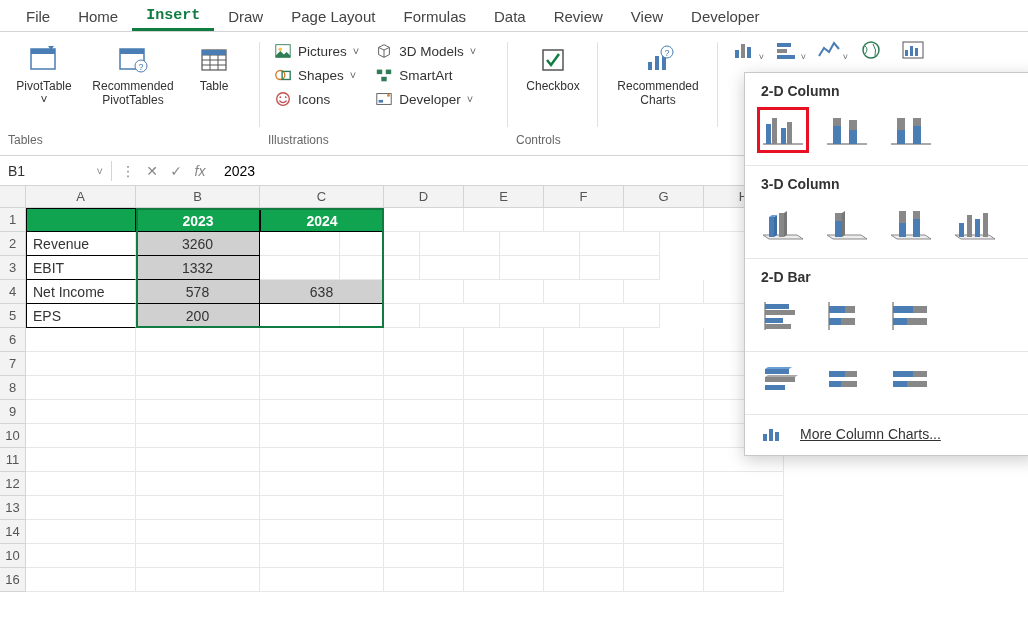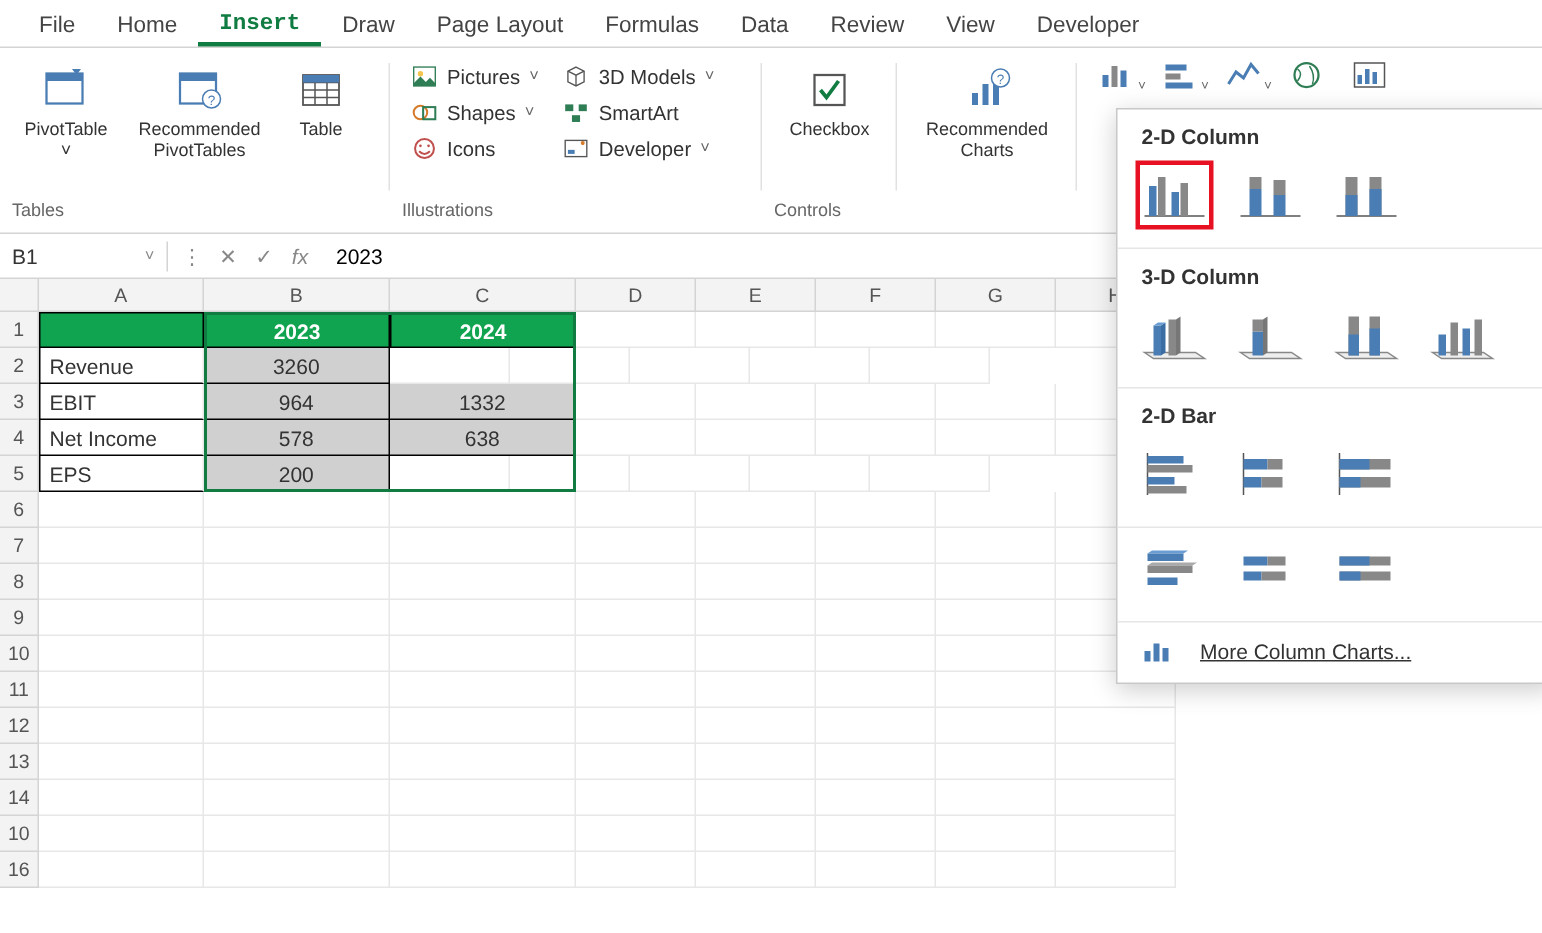--- a/index.html
+++ b/index.html
@@ -290,21 +290,20 @@
     <div class="cell colC sel">3260</div>
     <div class="cell" style="width:80px;"></div>
     <div class="cell" style="width:80px;"></div>
     <div class="cell" style="width:80px;"></div>
     <div class="cell" style="width:80px;"></div>
     <div class="cell" style="width:80px;"></div>
   </div>
   <div class="row">
     <div class="rh">3</div>
     <div class="cell colA lbl">EBIT</div>
-    <div class="cell colB sel">964</div>
     <div class="cell colC sel">1332</div>
     <div class="cell" style="width:80px;"></div>
     <div class="cell" style="width:80px;"></div>
     <div class="cell" style="width:80px;"></div>
     <div class="cell" style="width:80px;"></div>
     <div class="cell" style="width:80px;"></div>
   </div>
   <div class="row">
     <div class="rh">4</div>
     <div class="cell colA lbl">Net Income</div>

